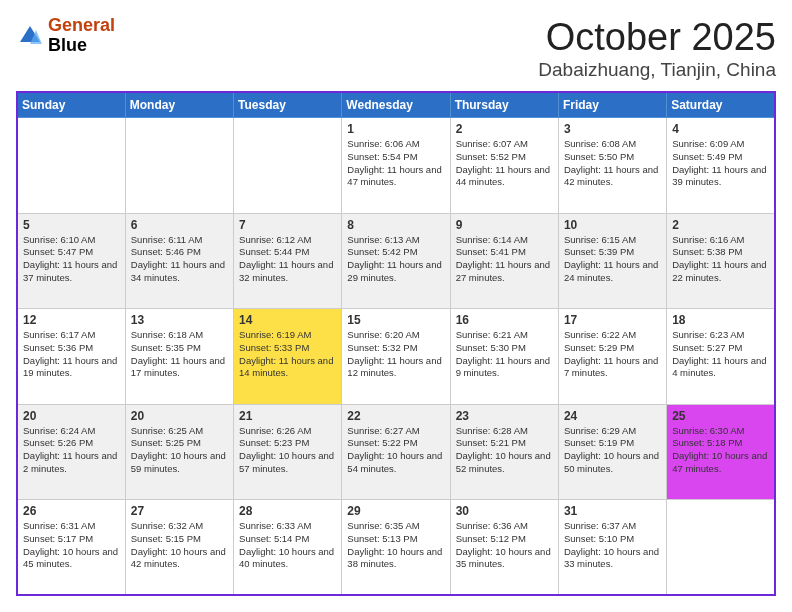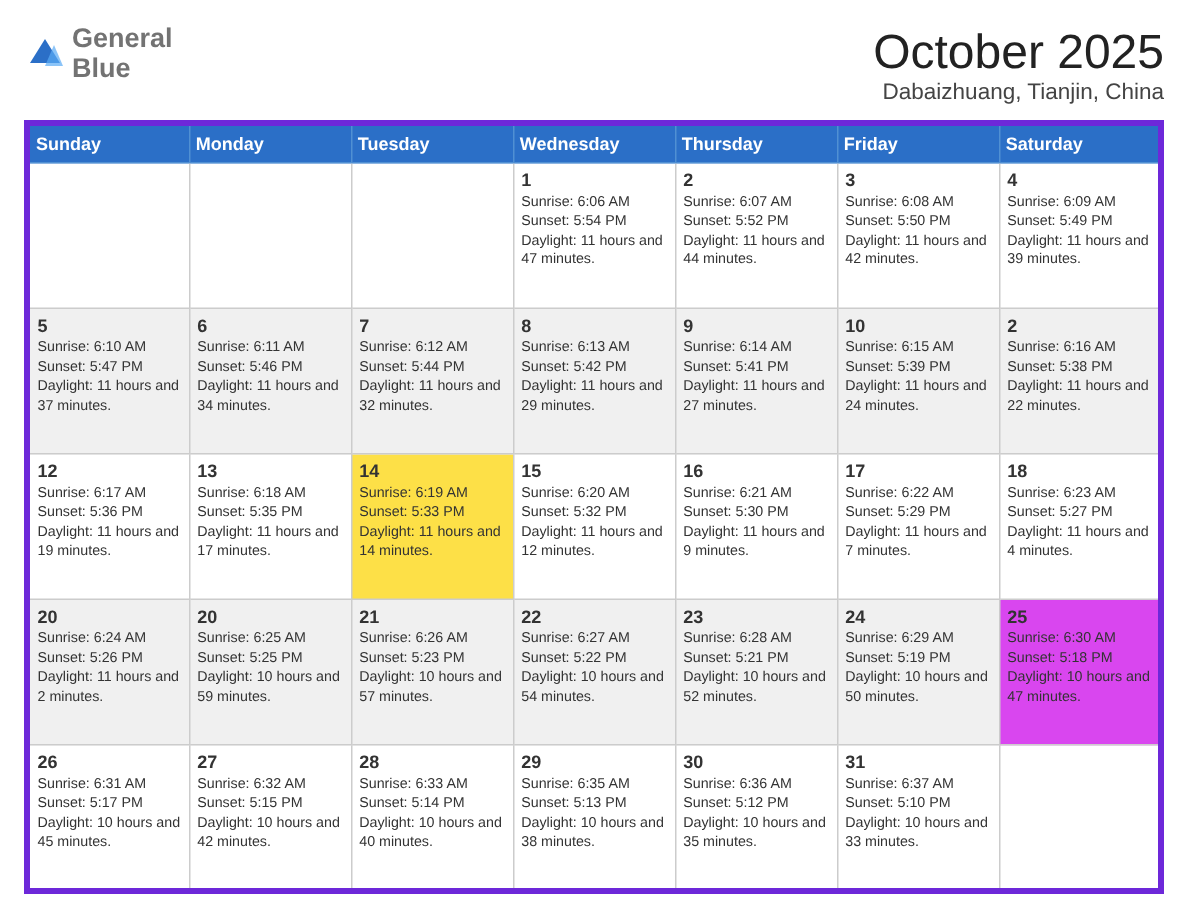--- a/index.html
+++ b/index.html
@@ -26,41 +26,41 @@
     .logo {
       display: flex;
       align-items: center;
       gap: 4px;
     }
     .logo-text {
       font-size: 18px;
       font-weight: bold;
       line-height: 1.1;
     }
-    .logo-general { color: #737373; }
-    .logo-blue { color: #737373; }
+    .logo-general { color: #c2410c; }
+    .logo-blue { color: #000000; }
     .logo-icon {
       width: 28px;
       height: 28px;
     }
     .title-block {
       text-align: right;
     }
     .month-title {
-      font-size: 32px;
+      font-size: 38px;
       font-weight: normal;
       color: #222;
     }
     .location {
-      font-size: 15px;
+      font-size: 19px;
       color: #444;
     }
     .calendar {
       flex: 1;
-      border: 4px solid #6d28d9;
+      border: 2px solid #6d28d9;
       border-collapse: collapse;
       width: 100%;
       table-layout: fixed;
     }
     .calendar th {
       background-color: #2b6fc7;
       color: #fff;
       font-size: 12px;
       font-weight: bold;
       padding: 5px 4px;

